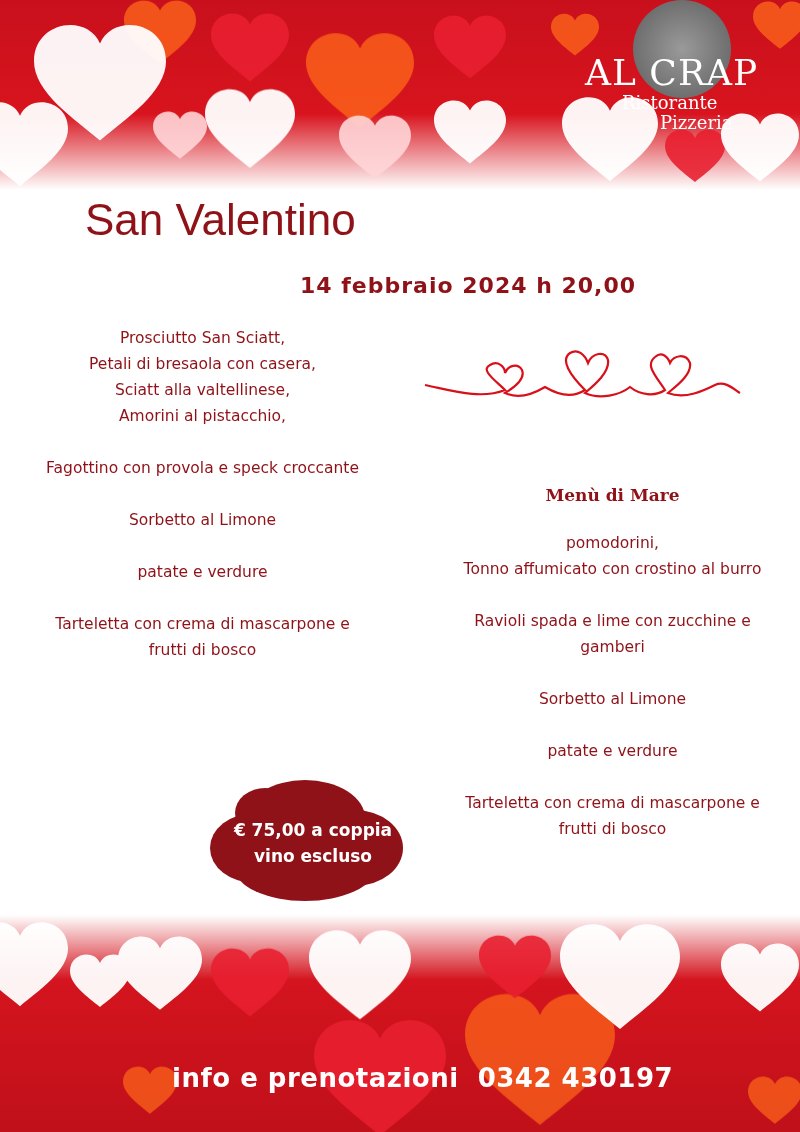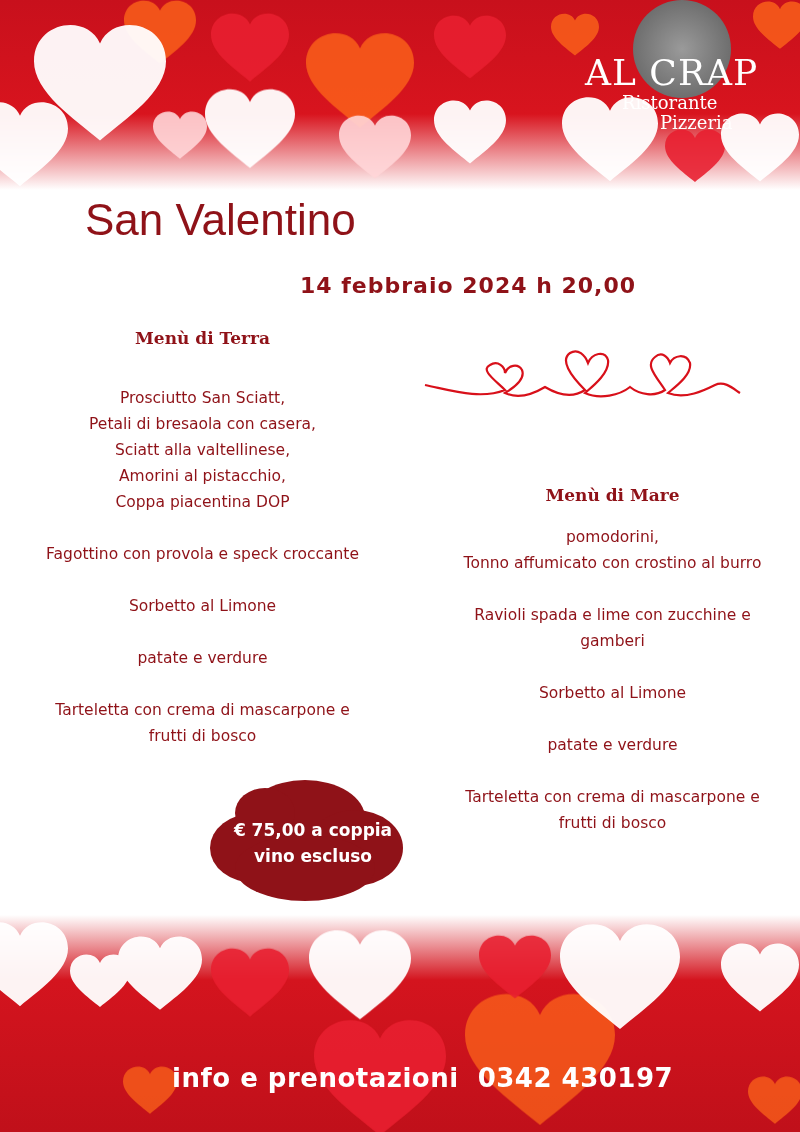--- a/index.html
+++ b/index.html
@@ -10,21 +10,21 @@
   .logo-photo{position:absolute;left:633px;top:0;width:98px;height:98px;border-radius:50%;background:radial-gradient(circle,#9a9a9a,#5c5c5c);}
   .logo-title{position:absolute;left:585px;top:52px;width:215px;text-align:left;font-family:"DejaVu Serif",serif;font-size:36px;color:#fff;letter-spacing:1px;}
   .logo-sub1{position:absolute;left:622px;top:92px;font-family:"DejaVu Serif",serif;font-size:18px;color:#fff;}
   .logo-sub2{position:absolute;left:660px;top:112px;font-family:"DejaVu Serif",serif;font-size:18px;color:#fff;}
   .title{position:absolute;left:85px;top:195px;font-family:Liberation Sans, sans-serif;font-size:44px;color:#8f1218;}
   .date{position:absolute;left:300px;top:273px;font-family:"DejaVu Sans",sans-serif;font-weight:bold;font-size:22px;color:#8f1218;letter-spacing:1px;}
   .col{position:absolute;text-align:center;color:#8f1218;font-size:15.5px;line-height:26px;}
   .col-left{left:20px;width:365px;top:325px;}
   .col-right{left:425px;width:375px;top:482px;}
   .menu-head{font-family:"DejaVu Serif",serif;font-weight:bold;font-size:17px;margin-bottom:34px;line-height:26px;}
-  .col-right .menu-head{margin-bottom:16px;}
+  .col-right .menu-head{margin-bottom:22px;}
   .para{margin-bottom:26px;}
   .line{display:block;}
   .squiggle{position:absolute;left:420px;top:345px;width:330px;height:70px;}
   .cloud{position:absolute;left:205px;top:778px;width:200px;height:125px;}
   .cloud-text{position:absolute;left:218px;top:817px;width:190px;text-align:center;color:#fff;font-weight:bold;font-size:17px;line-height:26px;}
   .footer{position:absolute;left:172px;top:1063px;color:#fff;font-weight:bold;font-size:26px;letter-spacing:0.5px;white-space:pre;}
 </style>
 </head>
 <body>
 
@@ -61,27 +61,25 @@
 
 <div class="logo-photo"></div>
 <div class="logo-title">AL CRAP</div>
 <div class="logo-sub1">Ristorante</div>
 <div class="logo-sub2">Pizzeria</div>
 
 <div class="title">San Valentino</div>
 <div class="date">14 febbraio 2024 h 20,00</div>
 
 <div class="col col-left">
-  <div class="menu-head">Menù di Terra</div>
   <div class="para">
     <span class="line">Prosciutto San Sciatt,</span>
     <span class="line">Petali di bresaola con casera,</span>
     <span class="line">Sciatt alla valtellinese,</span>
     <span class="line">Amorini al pistacchio,</span>
-    <span class="line">Coppa piacentina DOP</span>
   </div>
   <div class="para">
     <span class="line">Fagottino con provola e speck croccante</span>
   </div>
   <div class="para">
     <span class="line">Sorbetto al Limone</span>
   </div>
   <div class="para">
     <span class="line">patate e verdure</span>
   </div>

